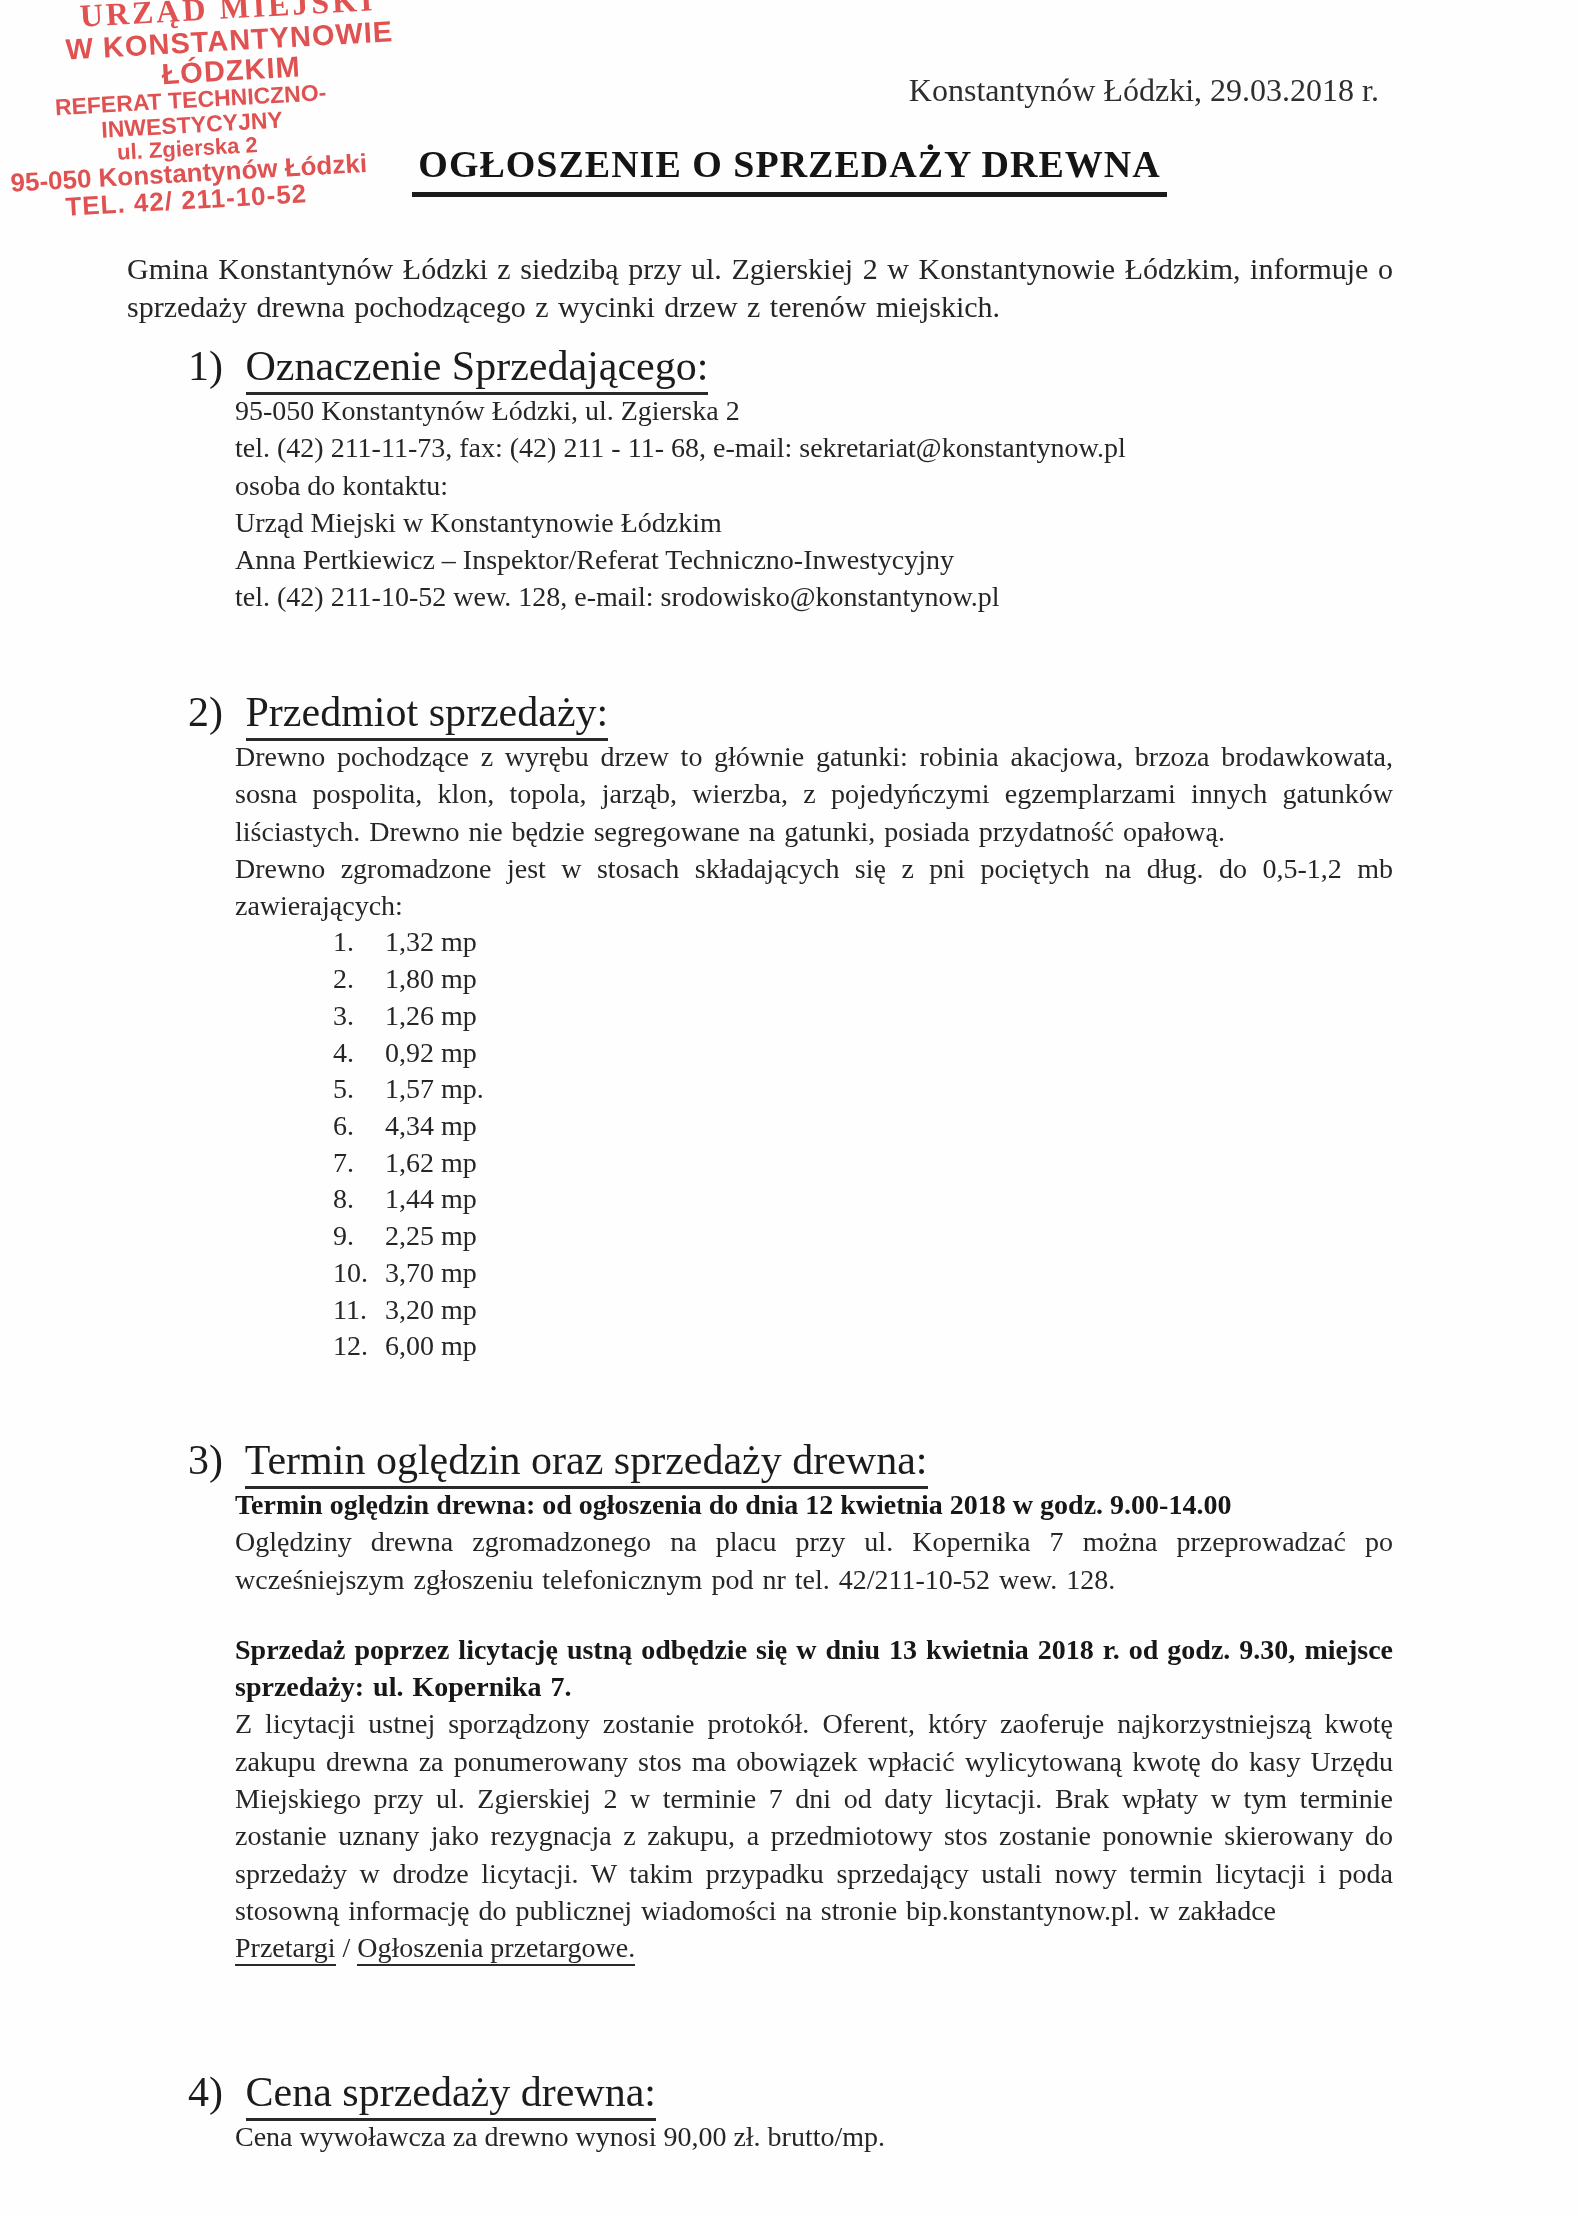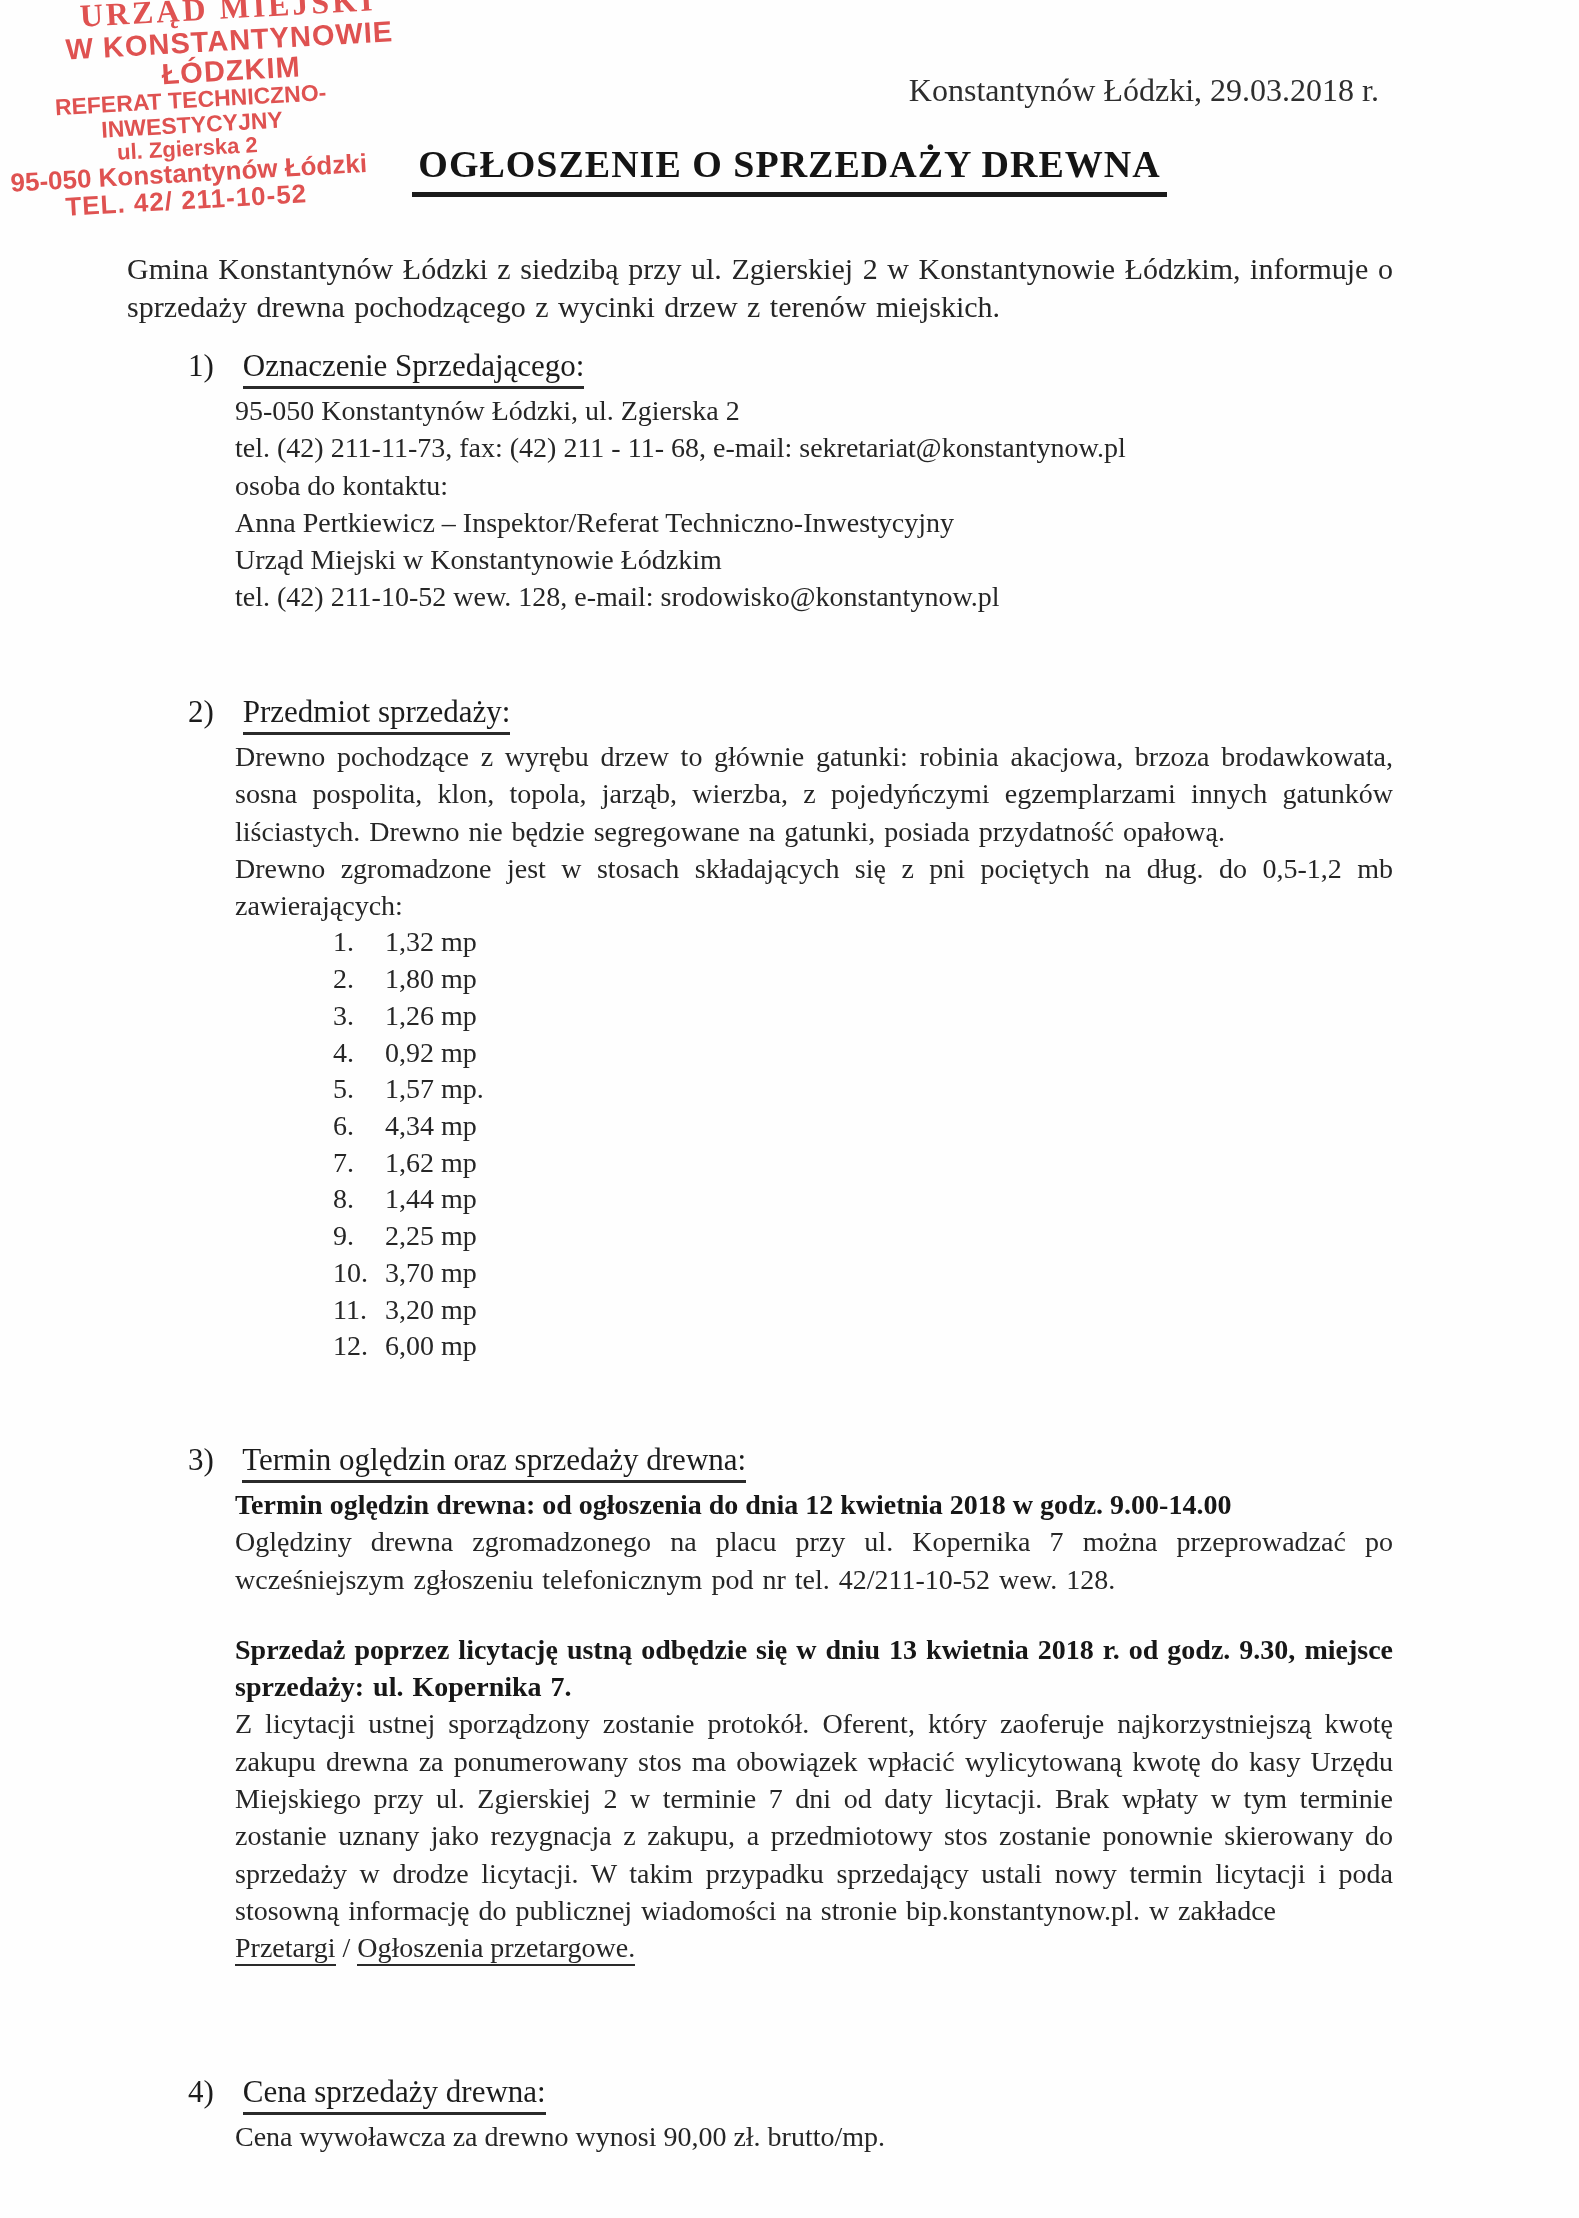--- a/index.html
+++ b/index.html
@@ -71,21 +71,21 @@
     margin: 0;
   }
 
   
   .sec { position: absolute; left: 127px; width: 1266px; }
   .s1 { top: 346px; }
   .s2 { top: 692px; }
   .s3 { top: 1440px; }
   .s4 { top: 2072px; }
 
-  .sec-head { padding-left: 61px; font-size: 31px; line-height: 40px; color: #1c1c1c; }
+  .sec-head { padding-left: 61px; font-size: 42px; line-height: 40px; color: #1c1c1c; }
   .sec-num  { display: inline-block; width: 47px; }
   .sec-title {
     border-bottom: 3px solid #2a2a2a;
     padding-bottom: 3px;
   }
   .sec-body { margin-top: 6px; margin-left: 108px; width: 1158px; font-size: 28px; line-height: 37.3px; }
 
   .bline { white-space: nowrap; }
   p.just { margin: 0; text-align: justify; word-spacing: 2px; }
   .bold  { font-weight: 700; color: #171717; }
@@ -124,22 +124,22 @@
 
   <section class="sec s1">
     <div class="sec-head">
       <span class="sec-num">1)</span>
       <span class="sec-title">Oznaczenie Sprzedającego:</span>
     </div>
     <div class="sec-body">
       <div class="bline">95-050 Konstantynów Łódzki, ul. Zgierska 2</div>
       <div class="bline">tel. (42) 211-11-73, fax: (42) 211 - 11- 68, e-mail: sekretariat@konstantynow.pl</div>
       <div class="bline">osoba do kontaktu:</div>
+      <div class="bline">Urząd Miejski w Konstantynowie Łódzkim</div>
       <div class="bline">Anna Pertkiewicz – Inspektor/Referat Techniczno-Inwestycyjny</div>
-      <div class="bline">Urząd Miejski w Konstantynowie Łódzkim</div>
       <div class="bline">tel. (42) 211-10-52 wew. 128, e-mail: srodowisko@konstantynow.pl</div>
     </div>
   </section>
 
   <section class="sec s2">
     <div class="sec-head">
       <span class="sec-num">2)</span>
       <span class="sec-title">Przedmiot sprzedaży:</span>
     </div>
     <div class="sec-body">

